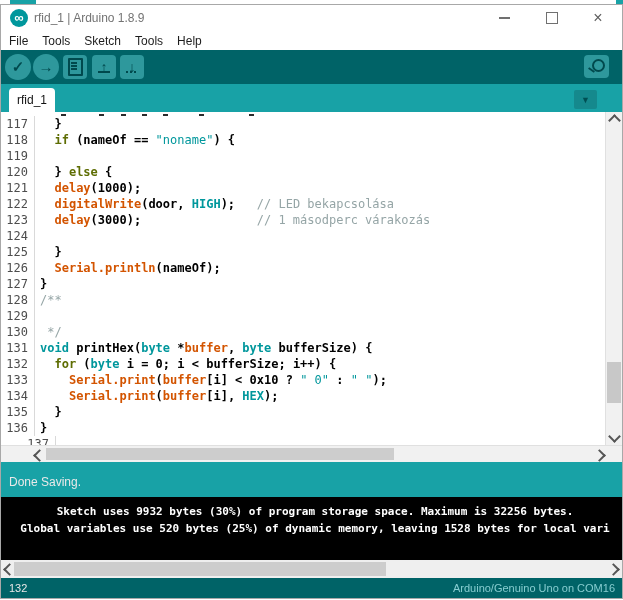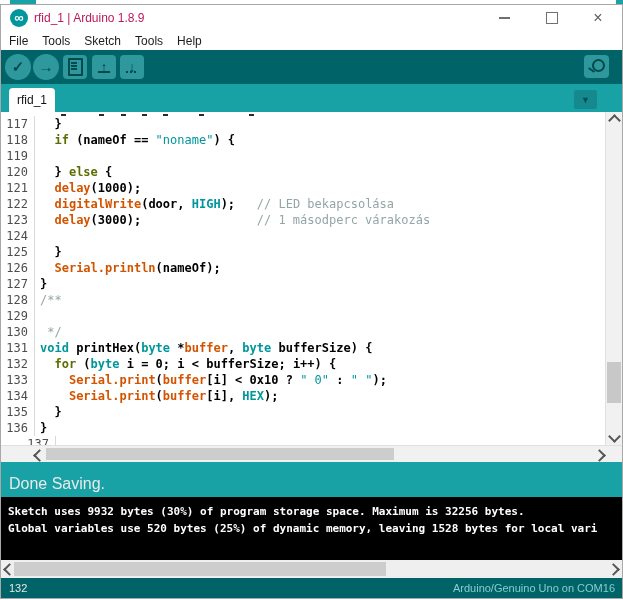--- a/index.html
+++ b/index.html
@@ -9,21 +9,21 @@
   .sliver{position:absolute;top:0;height:4px;background:#18a2a6;}
   #sliver-left{left:10px;width:26px;}
   #sliver-right{left:616px;width:7px;}
 
   #app-window{position:absolute;left:0;top:4px;width:621px;height:593px;border:1px solid #a8a8a8;background:#fff;}
 
   
   #title-bar{position:absolute;left:0;top:0;width:100%;height:26px;background:#ffffff;}
   #app-icon{position:absolute;left:9px;top:4px;width:18px;height:18px;border-radius:50%;background:#00979c;
     color:#fff;font-size:13px;font-weight:bold;text-align:center;line-height:17px;}
-  #window-title{position:absolute;left:33px;top:6px;font-size:12px;color:#be185d;}
+  #window-title{position:absolute;left:33px;top:6px;font-size:12px;color:#737373;}
   .win-ctl{position:absolute;top:0;width:34px;height:26px;display:flex;align-items:center;justify-content:center;}
   #btn-minimize{left:486px;} #btn-maximize{left:534px;} #btn-close{left:580px;}
   #btn-minimize .bar{width:11px;height:2px;background:#707070;}
   #btn-maximize .box{width:10px;height:10px;border:1px solid #707070;}
   #btn-close .x{font-size:16px;color:#606060;line-height:16px;}
 
   
   #menu-bar{position:absolute;left:0;top:26px;width:100%;height:19px;background:#fff;display:flex;align-items:center;padding-left:8px;box-sizing:border-box;}
   .menu-item{font-size:12px;color:#1d1d1d;margin-right:14px;cursor:default;}
 
@@ -75,26 +75,26 @@
   #v-scrollbar{position:absolute;right:0;top:0;width:16px;height:333px;background:#f1f1f1;border-left:1px solid #e0e0e0;}
   #v-up{position:absolute;top:4px;left:4px;} #v-down{position:absolute;bottom:4px;left:4px;}
   #v-thumb{position:absolute;left:1px;top:250px;width:14px;height:41px;background:#c8c8c8;}
 
   #h-scrollbar{position:absolute;left:0;top:440px;width:100%;height:17px;background:#f1f1f1;border-top:1px solid #e0e0e0;}
   #h-left{position:absolute;left:34px;top:5px;} #h-right{position:absolute;right:18px;top:5px;}
   #h-thumb{position:absolute;left:45px;top:2px;width:348px;height:12px;background:#cdcdcd;}
 
   
   #status-bar{position:absolute;left:0;top:457px;width:100%;height:35px;background:#18a2a6;}
-  #status-msg{position:absolute;left:8px;top:13px;font-size:16px;color:#e9e9e9;}
+  #status-msg{position:absolute;left:8px;top:13px;font-size:12px;color:#e9e9e9;}
 
   
   #console{position:absolute;left:0;top:492px;width:100%;height:63px;background:#000000;overflow:hidden;}
   .console-line{font-family:"DejaVu Sans Mono","Liberation Mono",monospace;font-size:11px;font-weight:bold;
-    color:#ffffff;white-space:pre;line-height:17px;padding-left:7px;}
+    color:#ffffff;white-space:pre;line-height:17px;padding-left:7px;text-align:center;}
   #console-lines{padding-top:6px;}
 
   #console-scrollbar{position:absolute;left:0;top:555px;width:100%;height:18px;background:#efefef;}
   #c-left{position:absolute;left:4px;top:5px;} #c-right{position:absolute;right:4px;top:5px;}
   #c-thumb{position:absolute;left:13px;top:2px;width:372px;height:14px;background:#cdcdcd;}
 
   
   #footer{position:absolute;left:0;top:573px;width:100%;height:20px;background:#006367;}
   #footer-line{position:absolute;left:8px;top:4px;font-size:11px;color:#e8e8e8;}
   #footer-board{position:absolute;right:7px;top:4px;font-size:11px;color:#86cdd0;}

